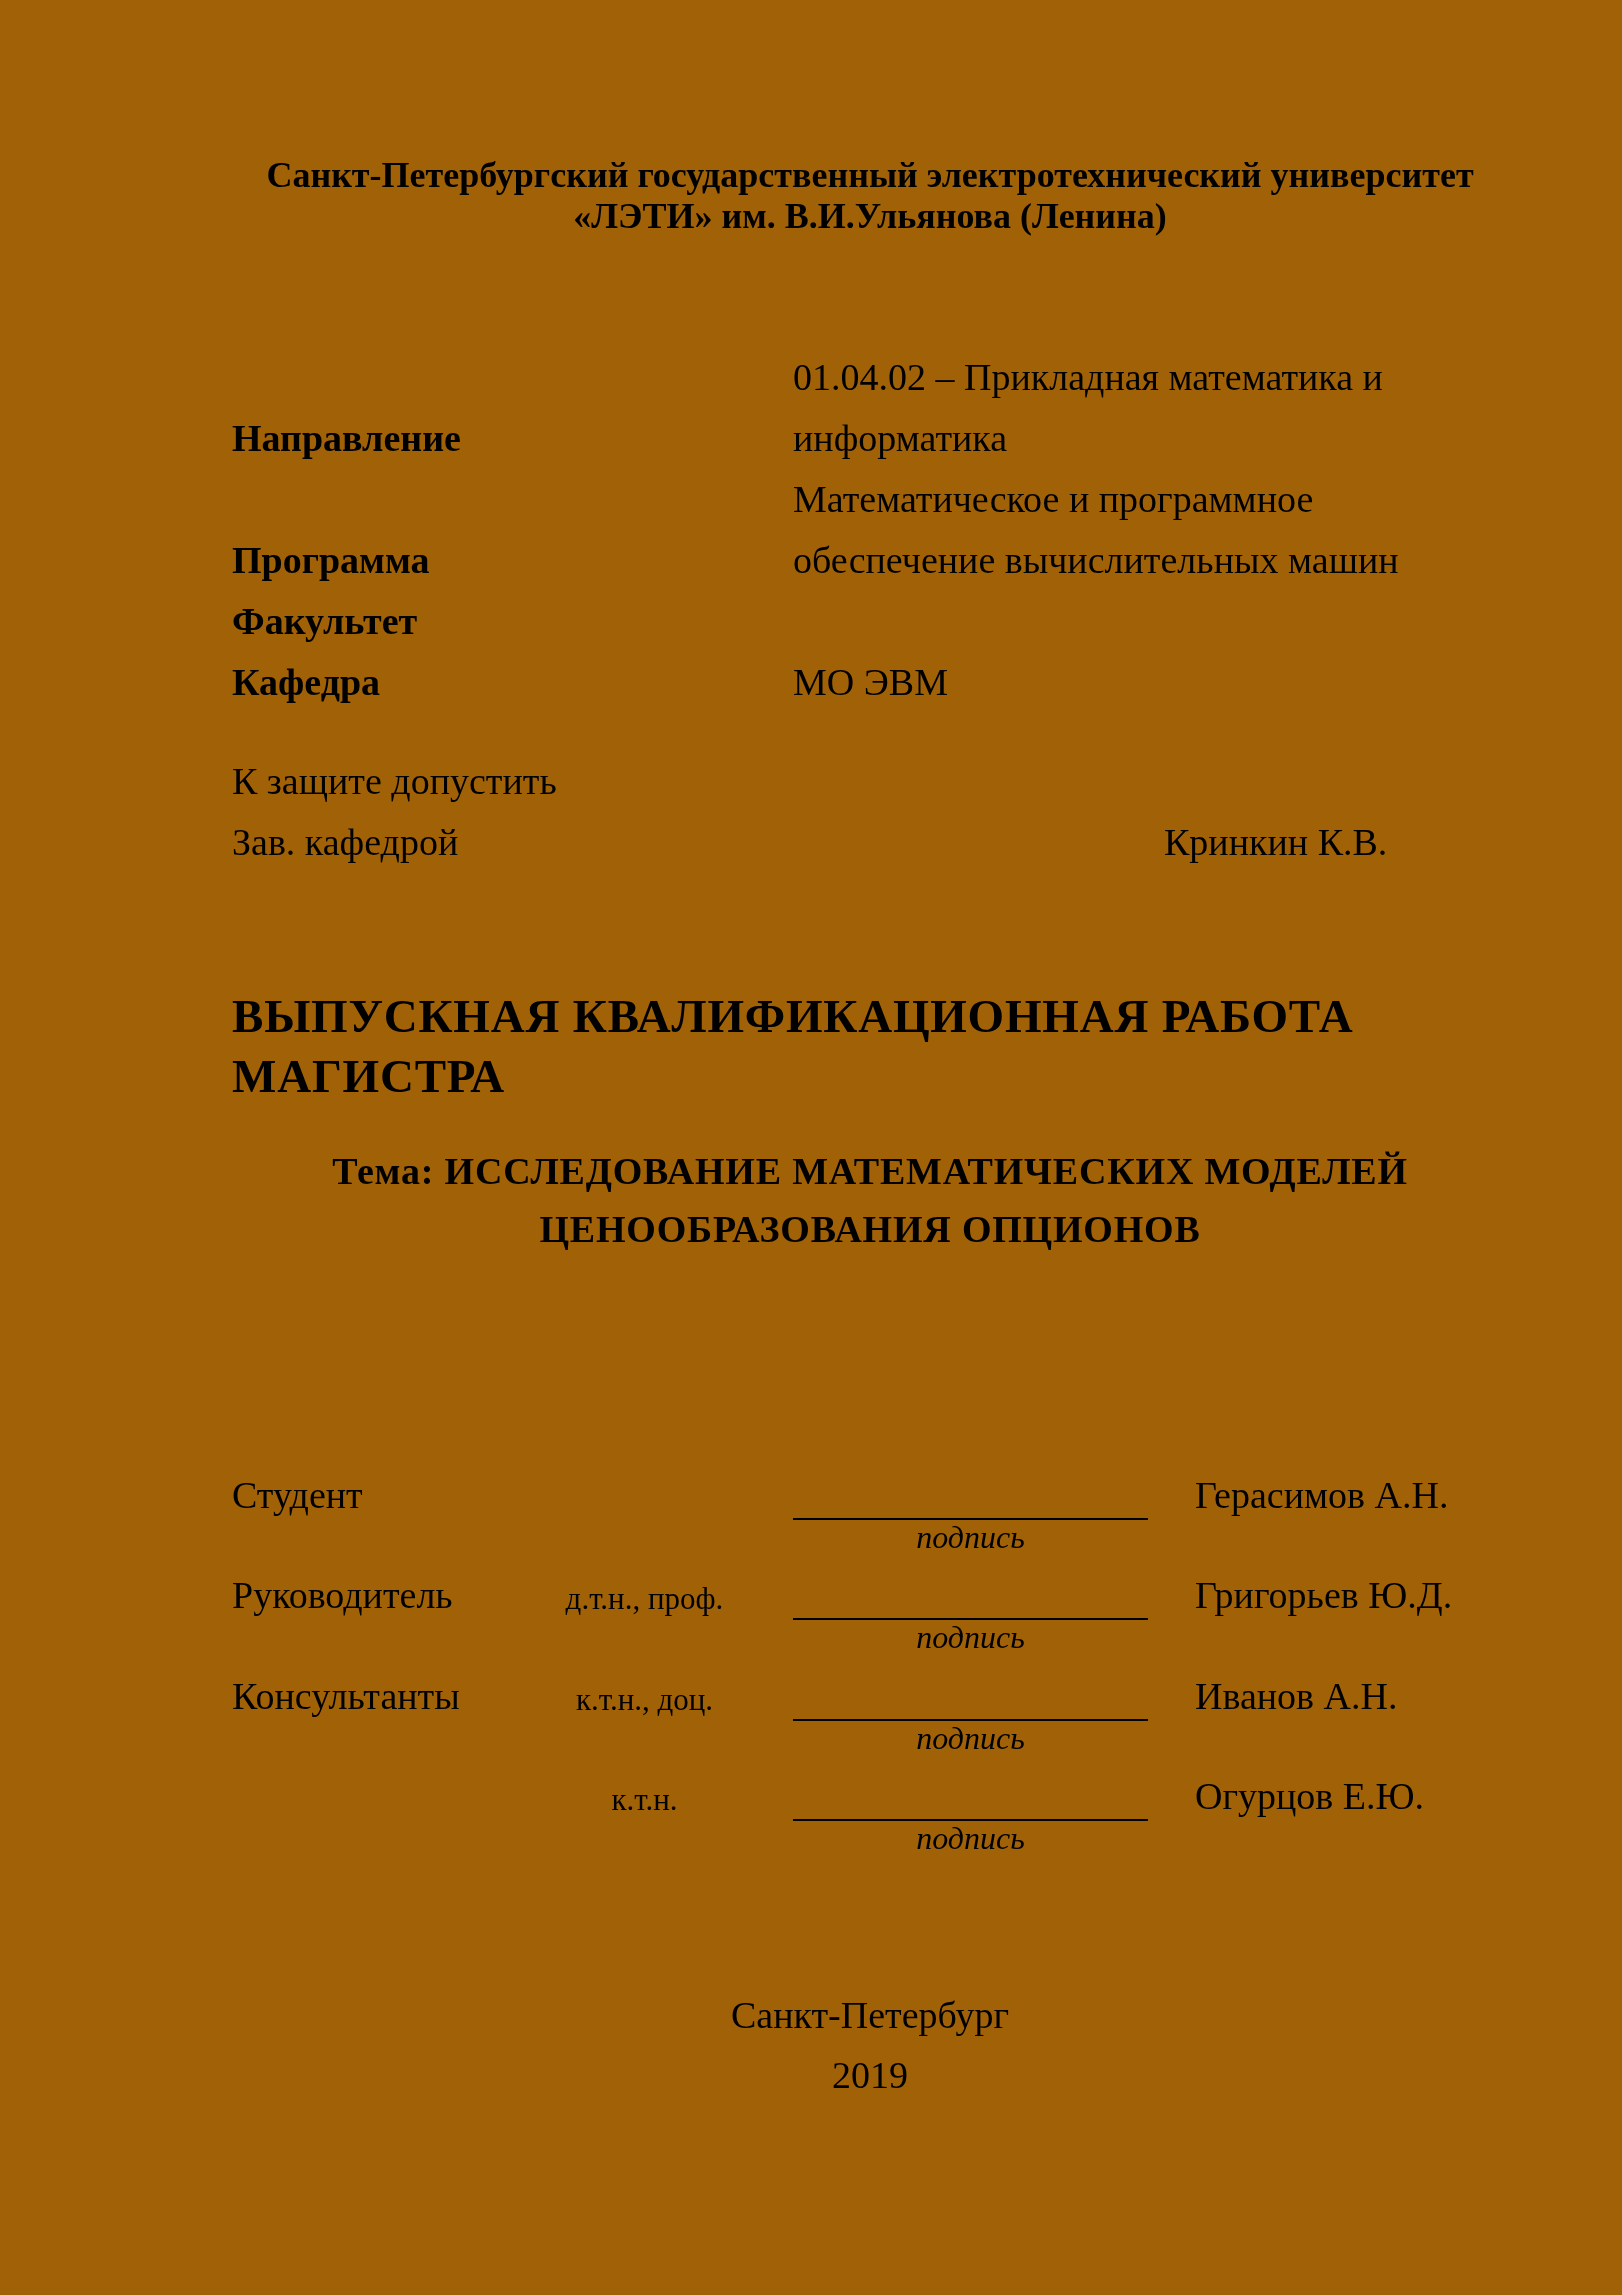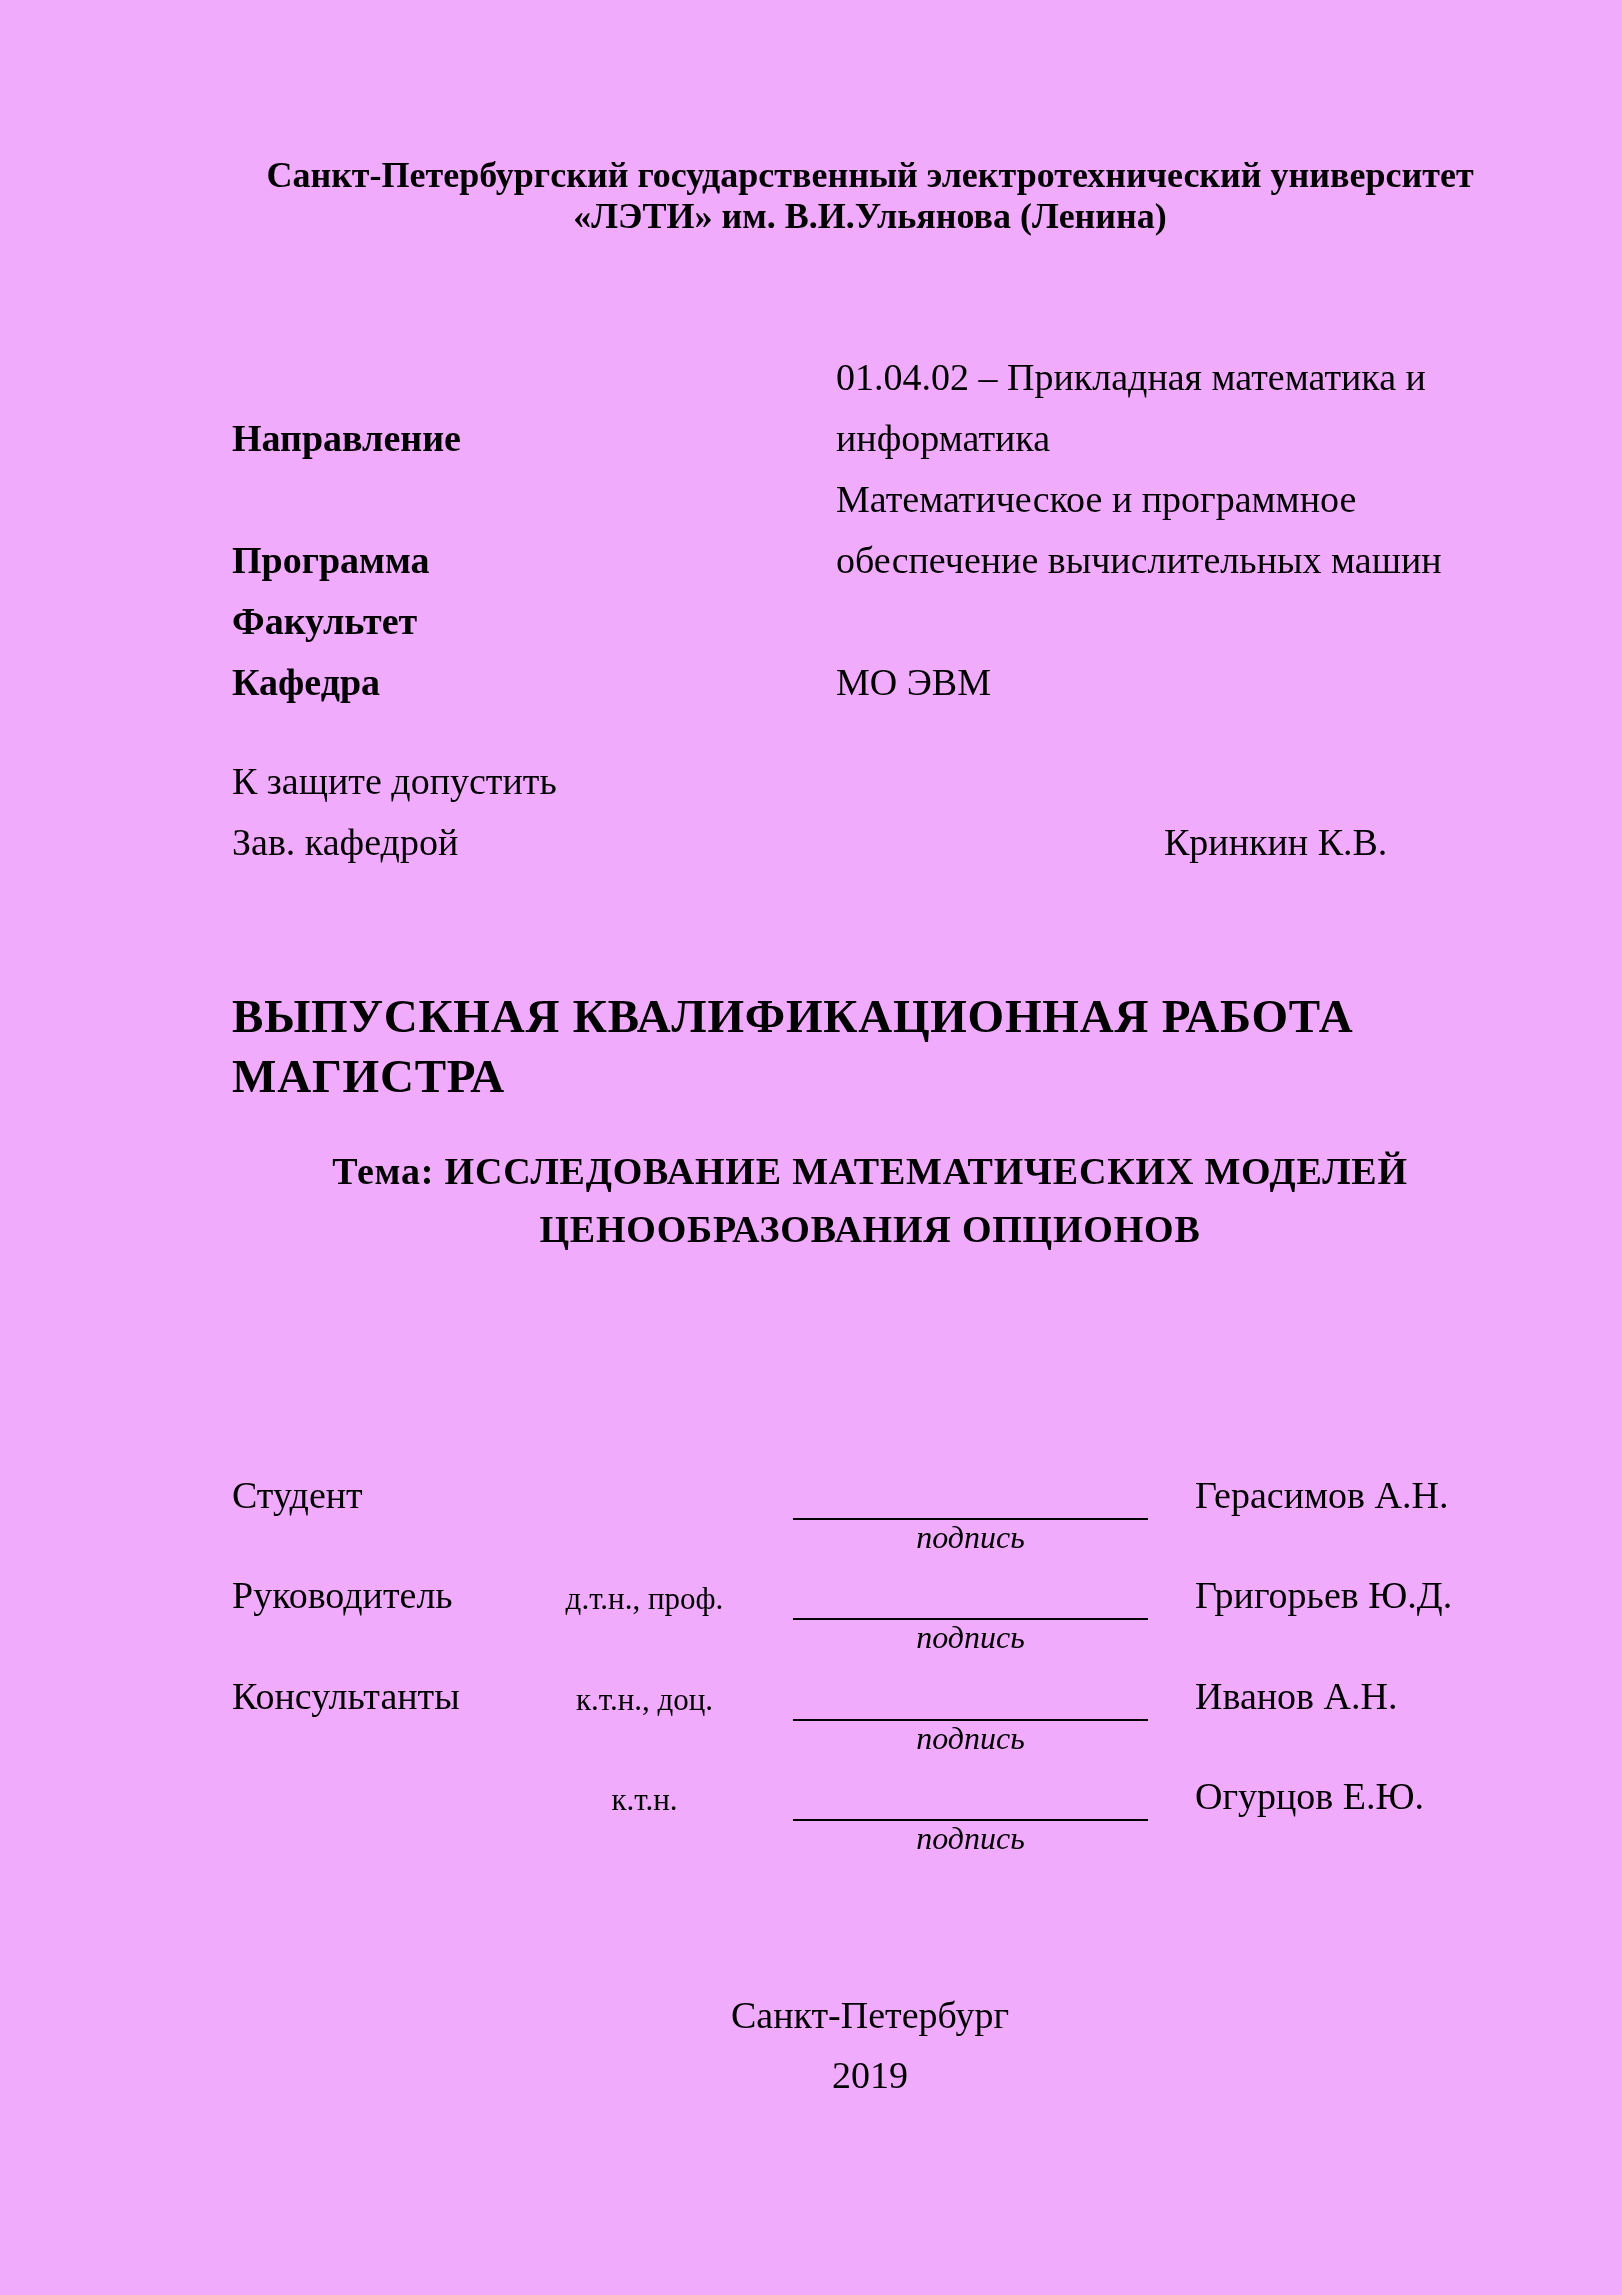--- a/index.html
+++ b/index.html
@@ -4,21 +4,21 @@
 <style>
   html, body {
     margin: 0;
     padding: 0;
     background: #ffffff;
   }
   .page {
     position: relative;
     width: 1623px;
     height: 2295px;
-    background: #f0abfc;
+    background: #a16207;
     color: #000000;
     font-family: "Liberation Serif", "DejaVu Serif", serif;
     overflow: hidden;
   }
   
   .header {
     position: absolute;
     left: 232px; top: 155px; width: 1276px;
     text-align: center;
     font-weight: bold;
@@ -27,21 +27,21 @@
   }
   
   .fields {
     position: absolute;
     left: 232px; top: 347px; width: 1276px;
     font-size: 38px;
     line-height: 61px;
   }
   .field-row { display: flex; align-items: flex-end; }
   .field-label { width: 561px; font-weight: bold; flex: 0 0 auto; }
-  .field-value { width: 691px; flex: 0 0 auto; margin-left: 43px; }
+  .field-value { width: 691px; flex: 0 0 auto; }
   
   .admission {
     position: absolute;
     left: 232px; top: 751px; width: 1276px;
     font-size: 38px;
     line-height: 61px;
   }
   .admission-note { }
   .admission-row { position: relative; }
   .approver-name { position: absolute; left: 932px; top: 0; }

